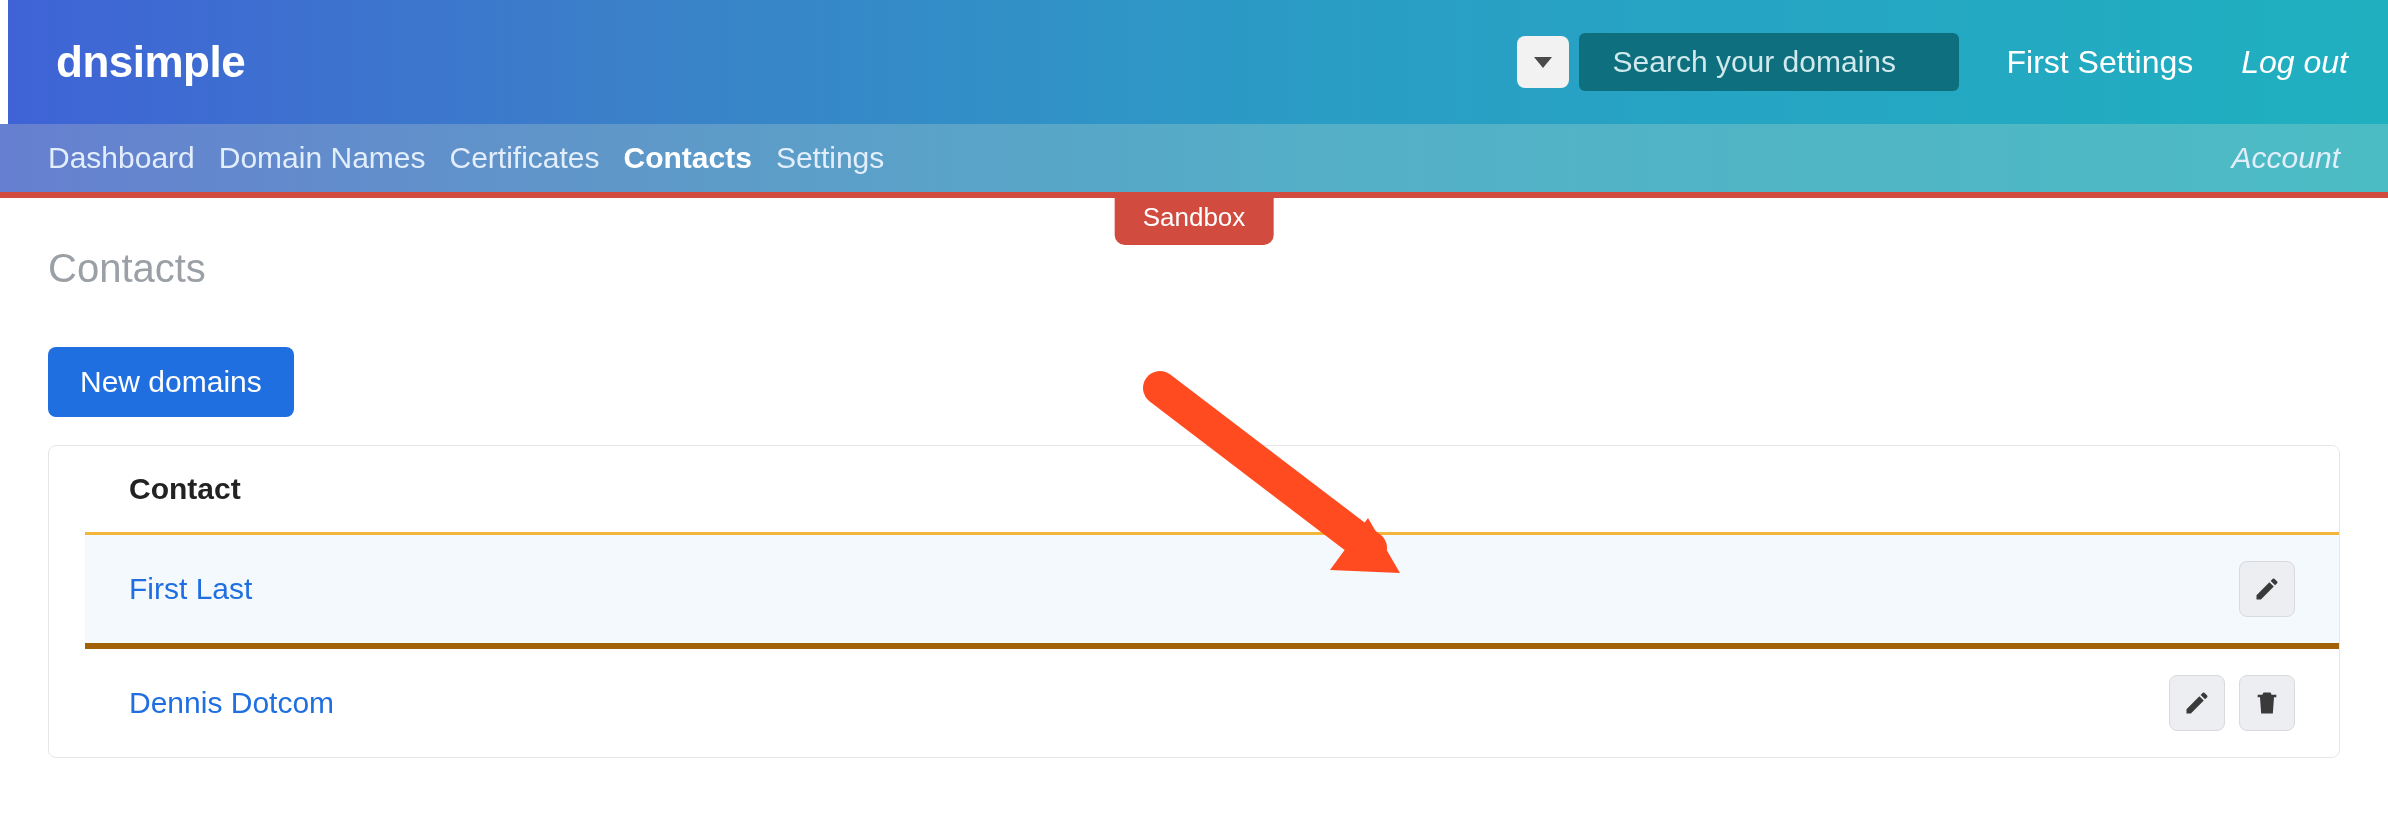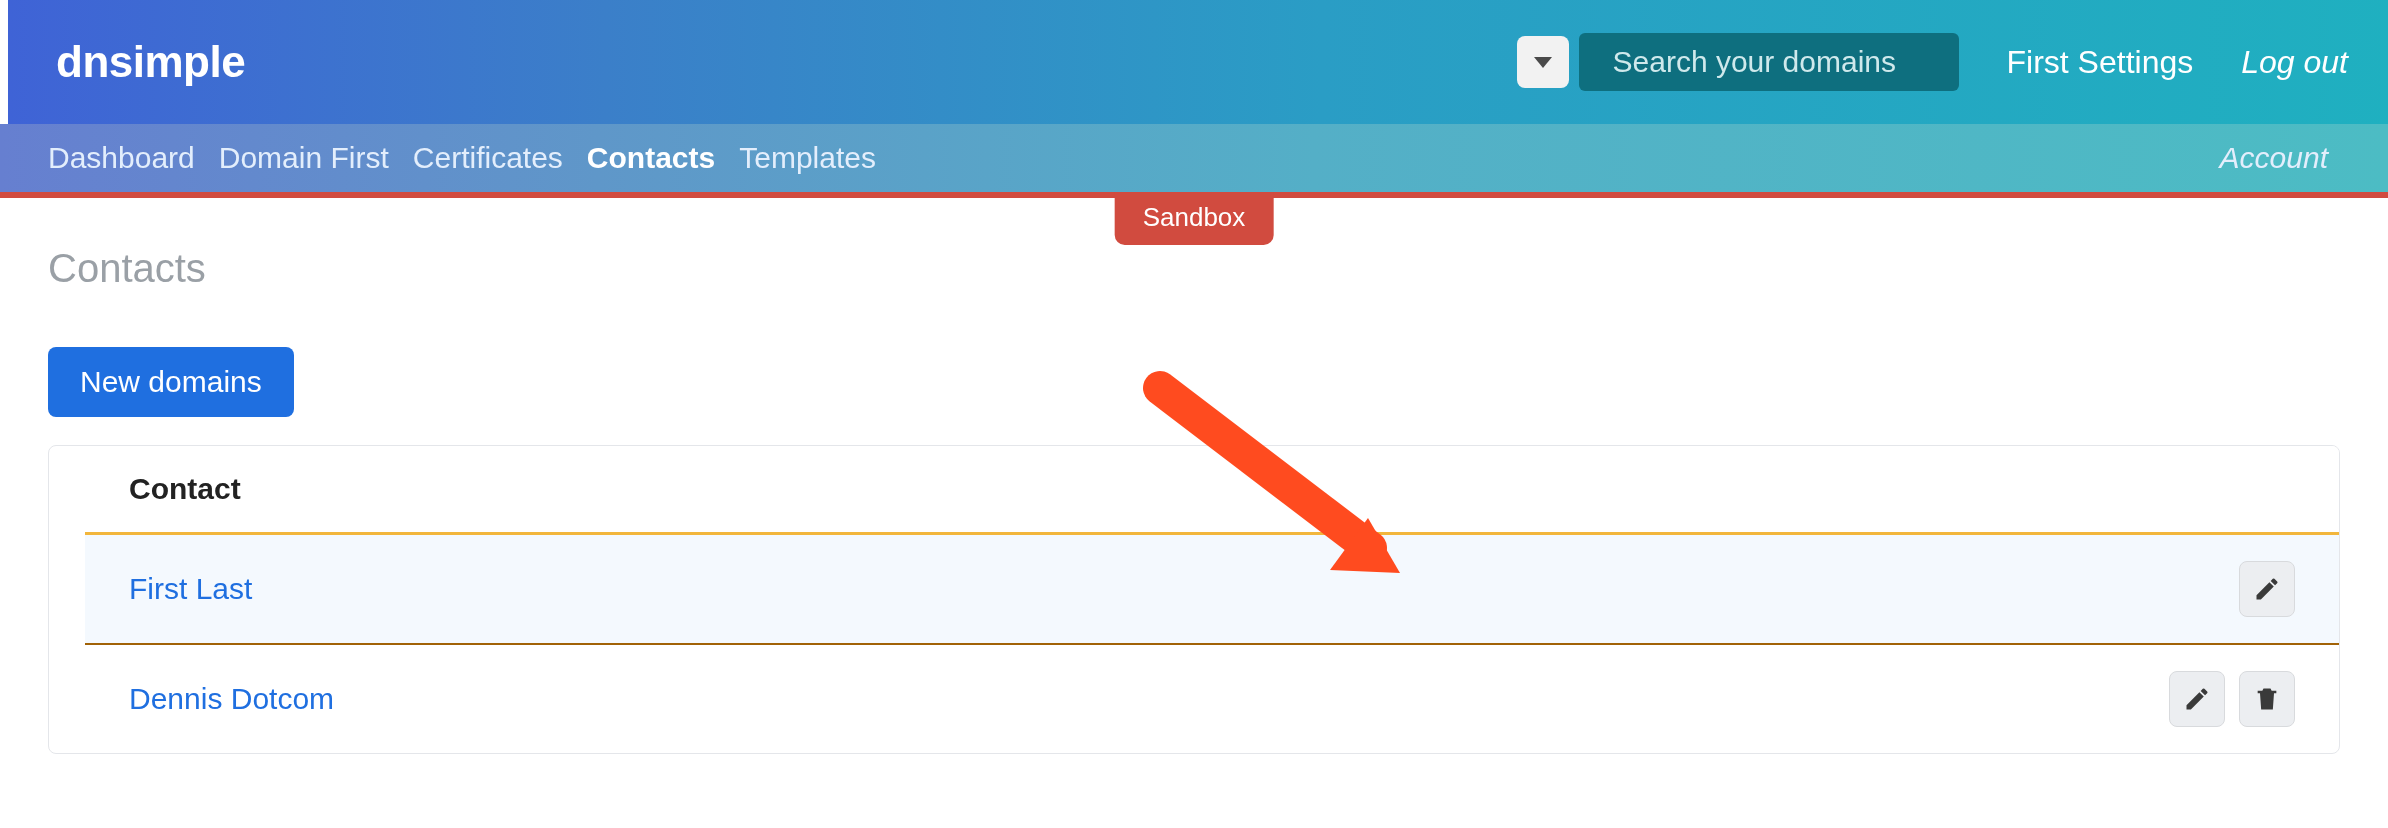--- a/index.html
+++ b/index.html
@@ -81,21 +81,21 @@
   .subnav a {
     color: #e3eefc;
     font-size: 30px;
     margin-right: 24px;
     text-decoration: none;
     cursor: pointer;
   }
   .subnav a.active { color: #ffffff; font-weight: 700; }
   .subnav .account-link {
     margin-left: auto;
-    margin-right: 12px;
+    margin-right: 0;
     font-style: italic;
   }
 
   
   .red-strip {
     height: 6px;
     width: 100%;
     background: #d14b3f;
     position: relative;
   }
@@ -147,21 +147,21 @@
     font-weight: 700;
     color: #222;
     border-bottom: 3px solid #f2b63c;
     background: #fff;
   }
   .row {
     display: flex;
     align-items: center;
     justify-content: space-between;
     padding: 26px 44px;
-    border-bottom: 2px solid #a16207;
+    border-bottom: 6px solid #a16207;
     min-height: 100px;
   }
   .row:last-child { border-bottom: none; gap: 26px; }
   .row.highlight { background: #f4f9fe; }
   .row-name {
     color: #1f6fe0;
     font-size: 30px;
     cursor: pointer;
   }
   .row-actions {
@@ -198,24 +198,24 @@
       <span class="caret-down"></span>
     </button>
     <input class="search-input" type="text" placeholder="Search your domains" style="">
   </div>
   <a class="top-link">First Settings</a>
   <a class="top-link italic">Log out</a>
 </div>
 
 <div class="subnav">
   <a>Dashboard</a>
-  <a>Domain First</a>
+  <a>Domain Names</a>
   <a>Certificates</a>
   <a class="active">Contacts</a>
-  <a>Templates</a>
+  <a>Settings</a>
   <a class="account-link">Account</a>
 </div>
 
 <div class="red-strip">
   <div class="sandbox-tab">Sandbox</div>
 </div>
 
 <div class="page" style="position:relative;">
   <h1 class="page-title">Contacts</h1>
 

